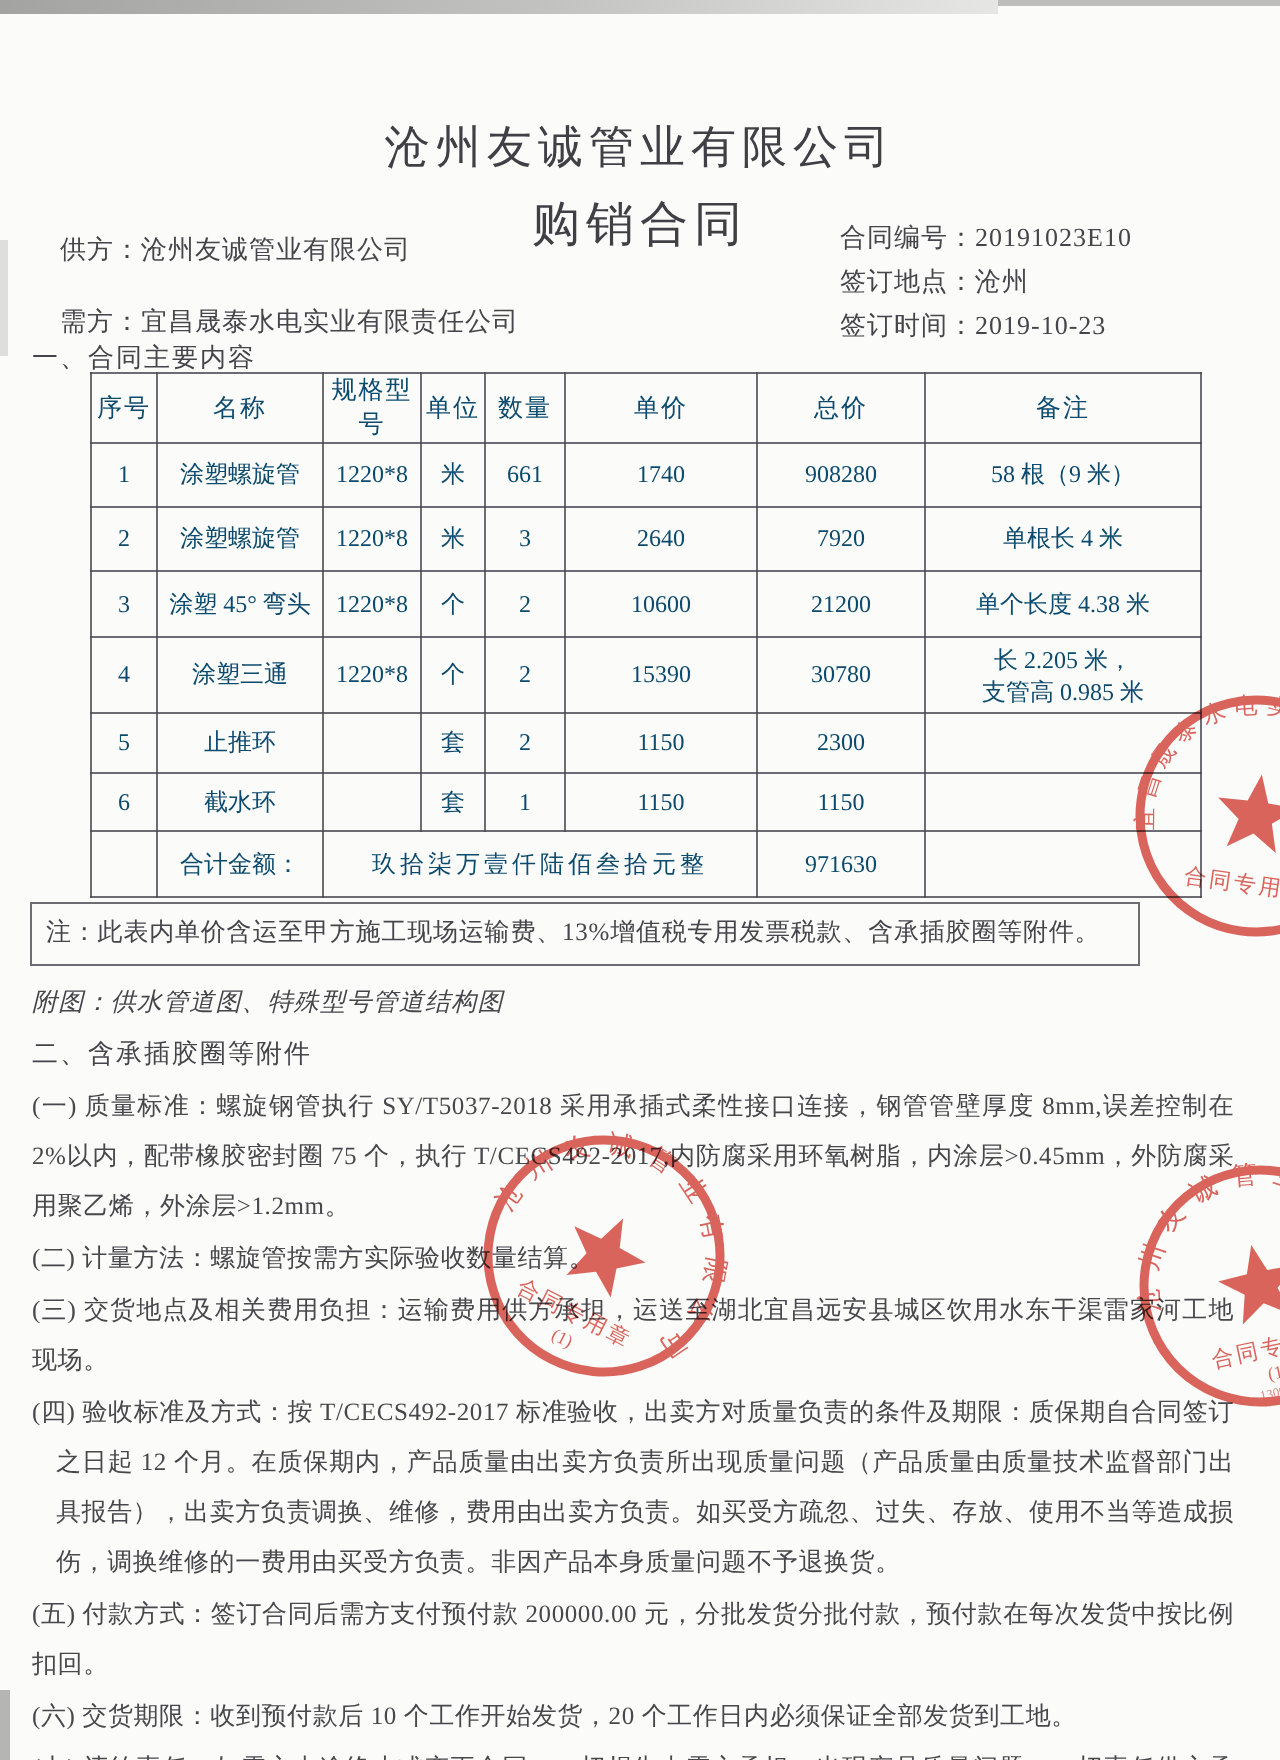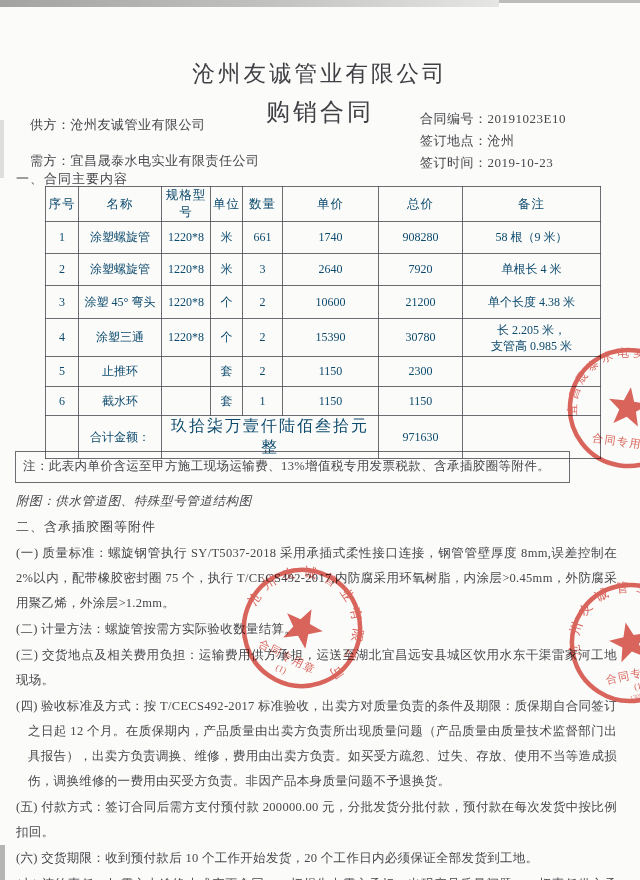--- a/index.html
+++ b/index.html
@@ -29,21 +29,21 @@
   }
   table.contract td,table.contract th{
     border:1px solid rgba(72,72,80,.8);
     text-align:center;vertical-align:middle;
     padding:0 2px;font-weight:normal;overflow:hidden;
   }
   table.contract th{font-size:12.5px;letter-spacing:1px;}
   .rh0{height:32px}.rh1{height:32px}.rh2{height:32px}.rh3{height:33px}
   .rh4{height:38px}.rh5{height:30px}.rh6{height:29px}.rh7{height:33px}
   .pre{white-space:pre-line;line-height:16px;}
-  .amount-words{letter-spacing:2px;font-size:16px;}
+  .amount-words{letter-spacing:2px;font-size:12px;}
 
   .note-box{
     left:15px;top:451px;width:539px;height:18px;
     border:1px solid rgba(72,72,80,.8);
     padding:6px 7px;font-size:12.5px;letter-spacing:0.4px;white-space:nowrap;
   }
   .plain-line{font-size:12.5px;letter-spacing:0.6px;font-style:italic;}
 
   .clauses{left:16px;top:541px;width:601px;font-size:12.5px;
     line-height:25px;text-align:justify;letter-spacing:0.3px;color:#47474c;}

